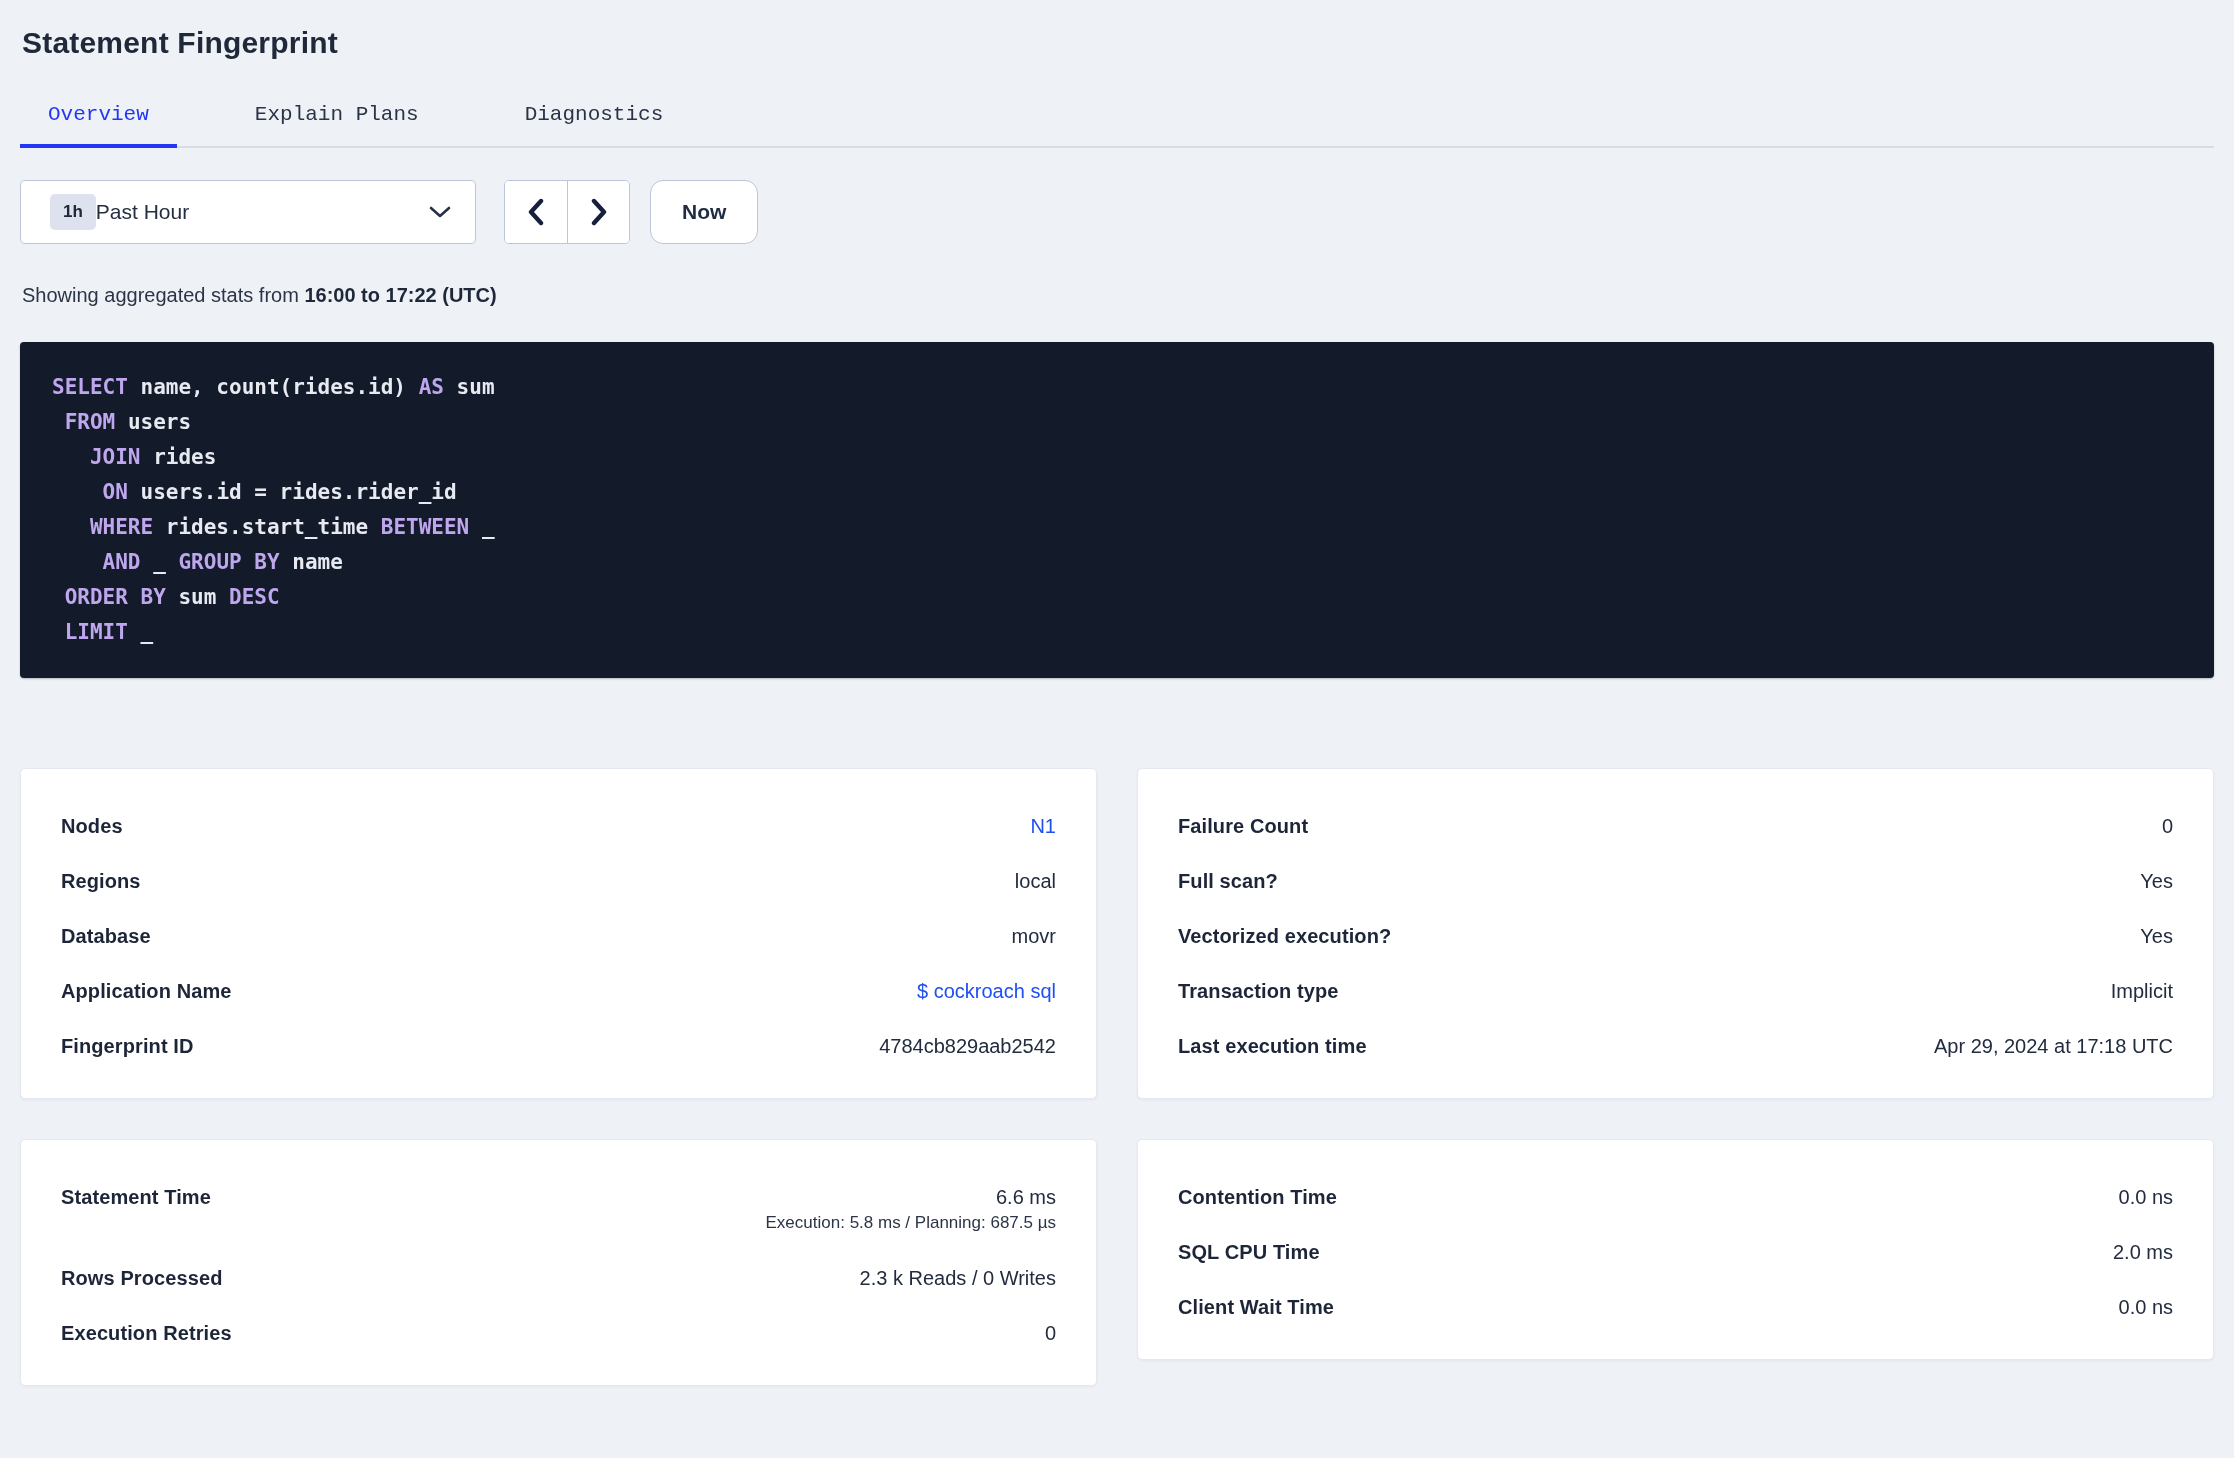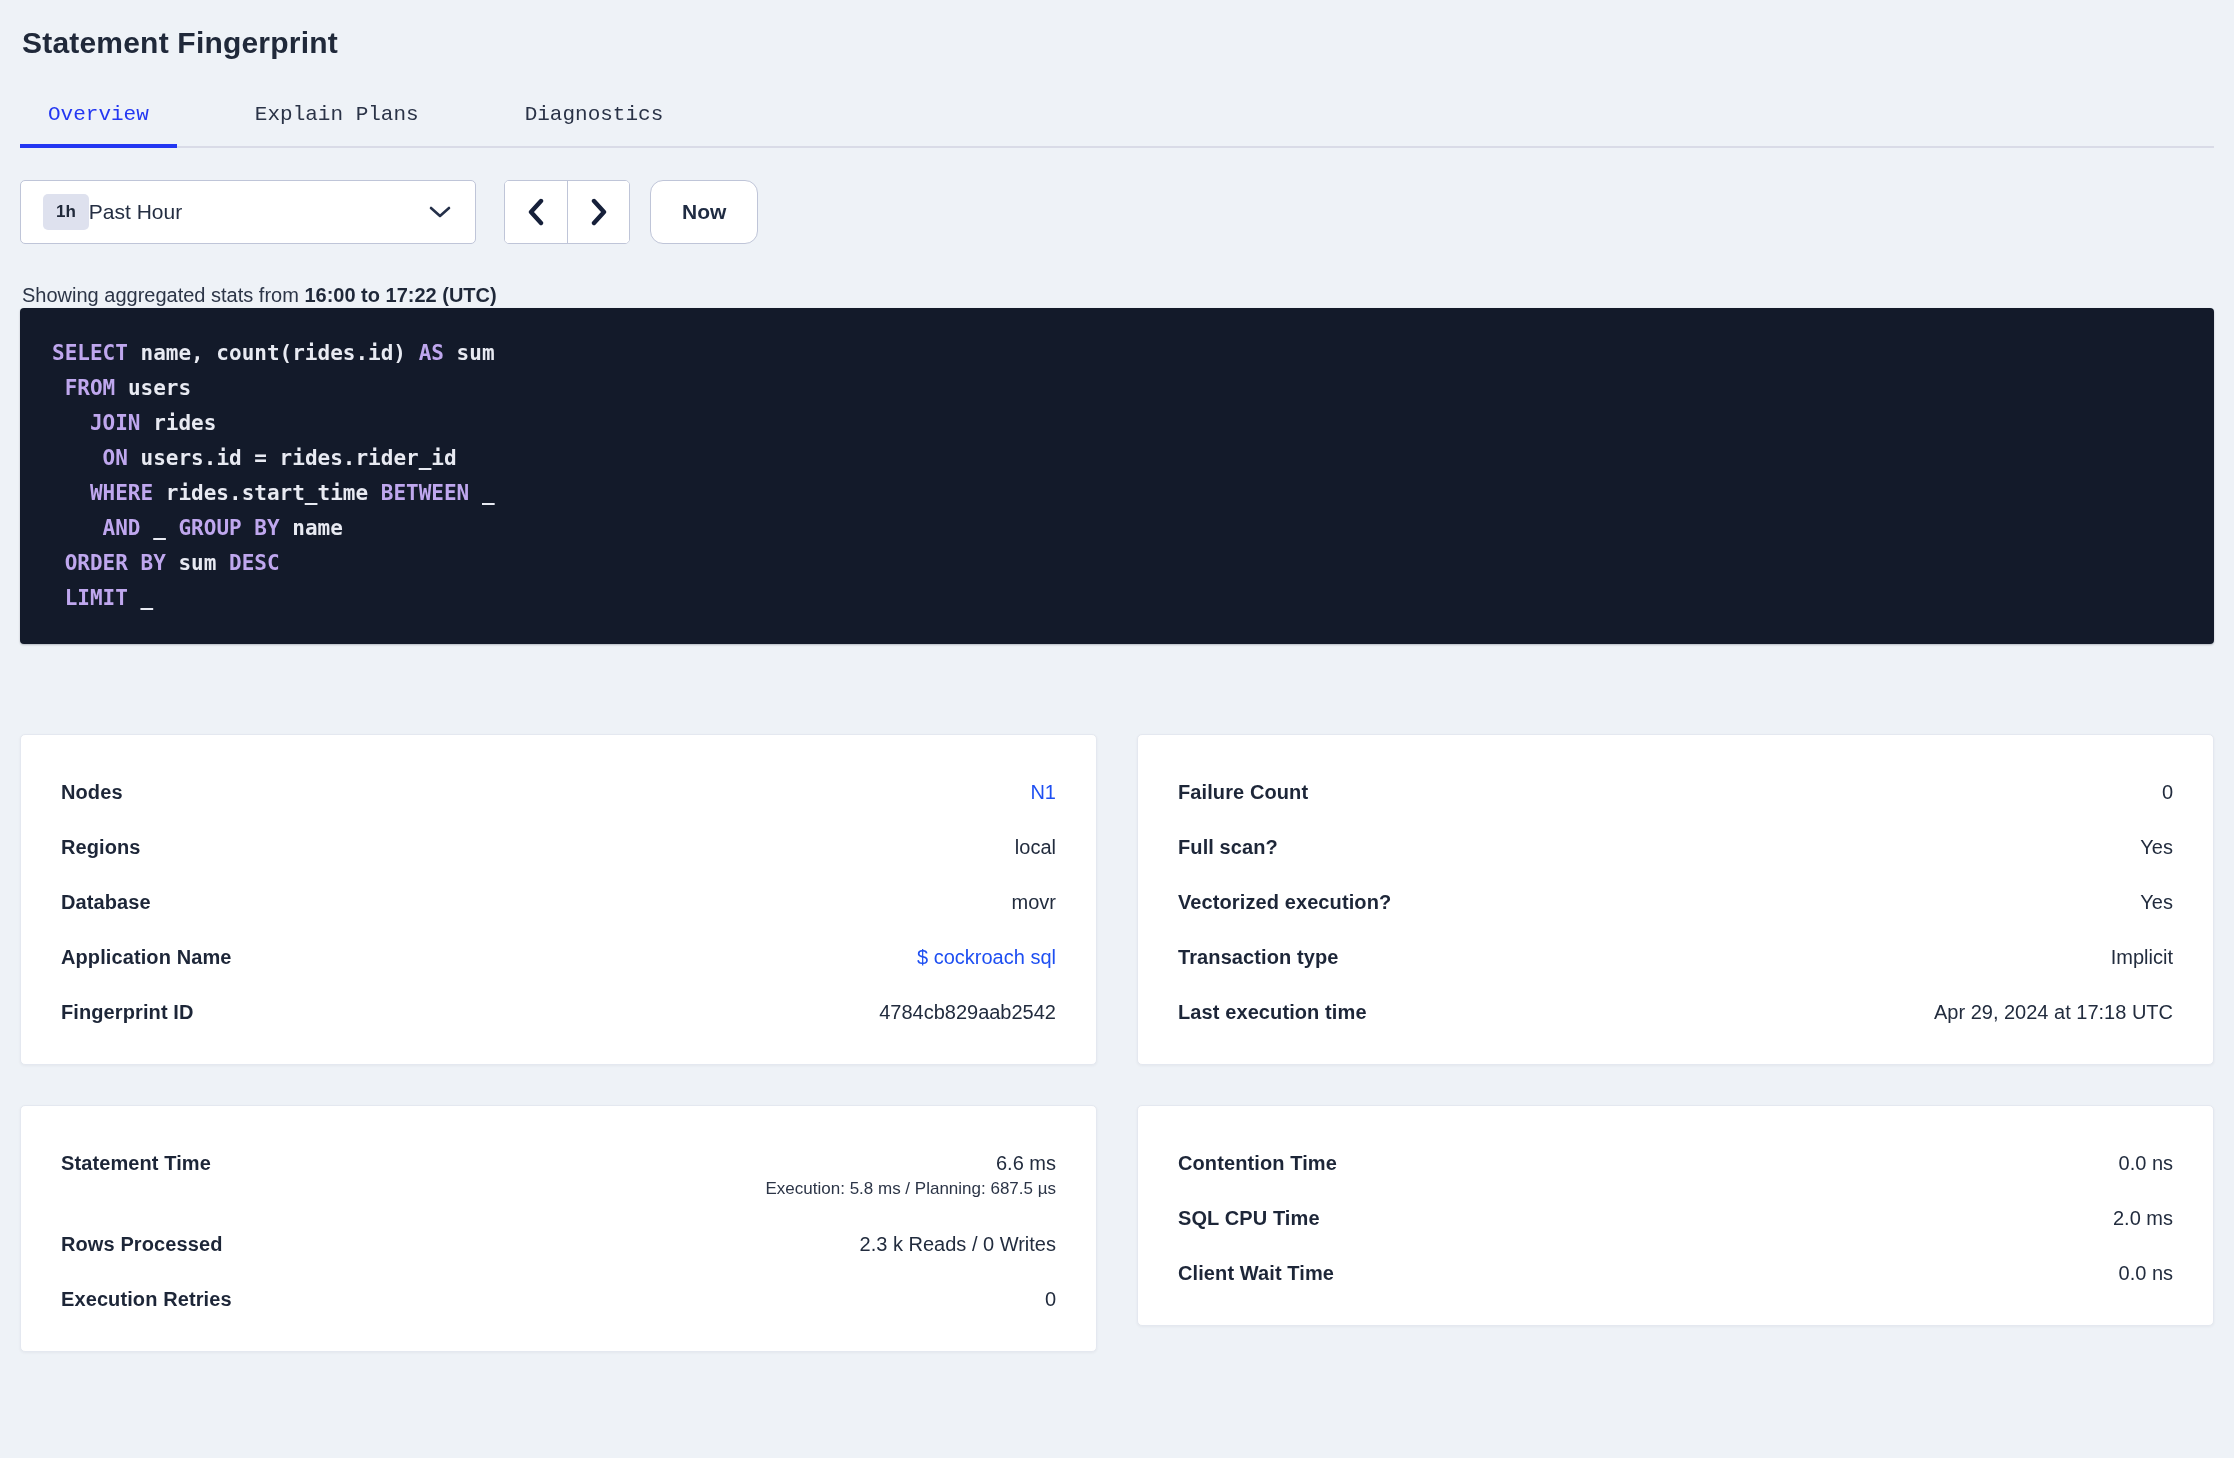--- a/index.html
+++ b/index.html
@@ -39,21 +39,21 @@
   }
 
   
   .controls { margin-top: 32px; display: flex; align-items: center; }
   .range-select {
     width: 456px; height: 64px;
     background: var(--card_bg, #fff);
     border: 1px solid var(--control_border, #bfc5d8);
     border-radius: 5px;
     display: flex; align-items: center;
-    padding: 0 24px 0 22px;
+    padding: 0 24px 0 29px;
     cursor: pointer;
   }
   .range-badge {
     background: var(--badge_bg, #dee1ee);
     color: var(--text_dark, #20293a);
     border-radius: 5px;
     font-size: 17px; font-weight: 700;
     padding: 8px 13px;
   }
   .range-label { font-size: 21px; color: #242e42; }
@@ -85,20 +85,21 @@
     font-family: inherit; font-size: 21px; font-weight: 600;
     color: #1f2b42;
   }
 
   
   .stats-line { margin: 38px 0 0 2px; font-size: 20px; line-height: 26px; color: #2c3547; }
   .stats-line b { font-weight: 700; color: #1f2839; }
 
   
   .sql-box {
+    margin-top: 34px;
     background: var(--sql_bg, #131a2a);
     border-radius: 4px;
     padding: 28px 32px;
     box-shadow: 0 1px 2px rgba(15,22,41,0.25);
   }
   .sql-box pre {
     font-family: "DejaVu Sans Mono", "Liberation Mono", monospace;
     font-size: 21px; line-height: 35px; font-weight: 600;
     white-space: pre;
     color: var(--sql_text, #e8eaf2);

